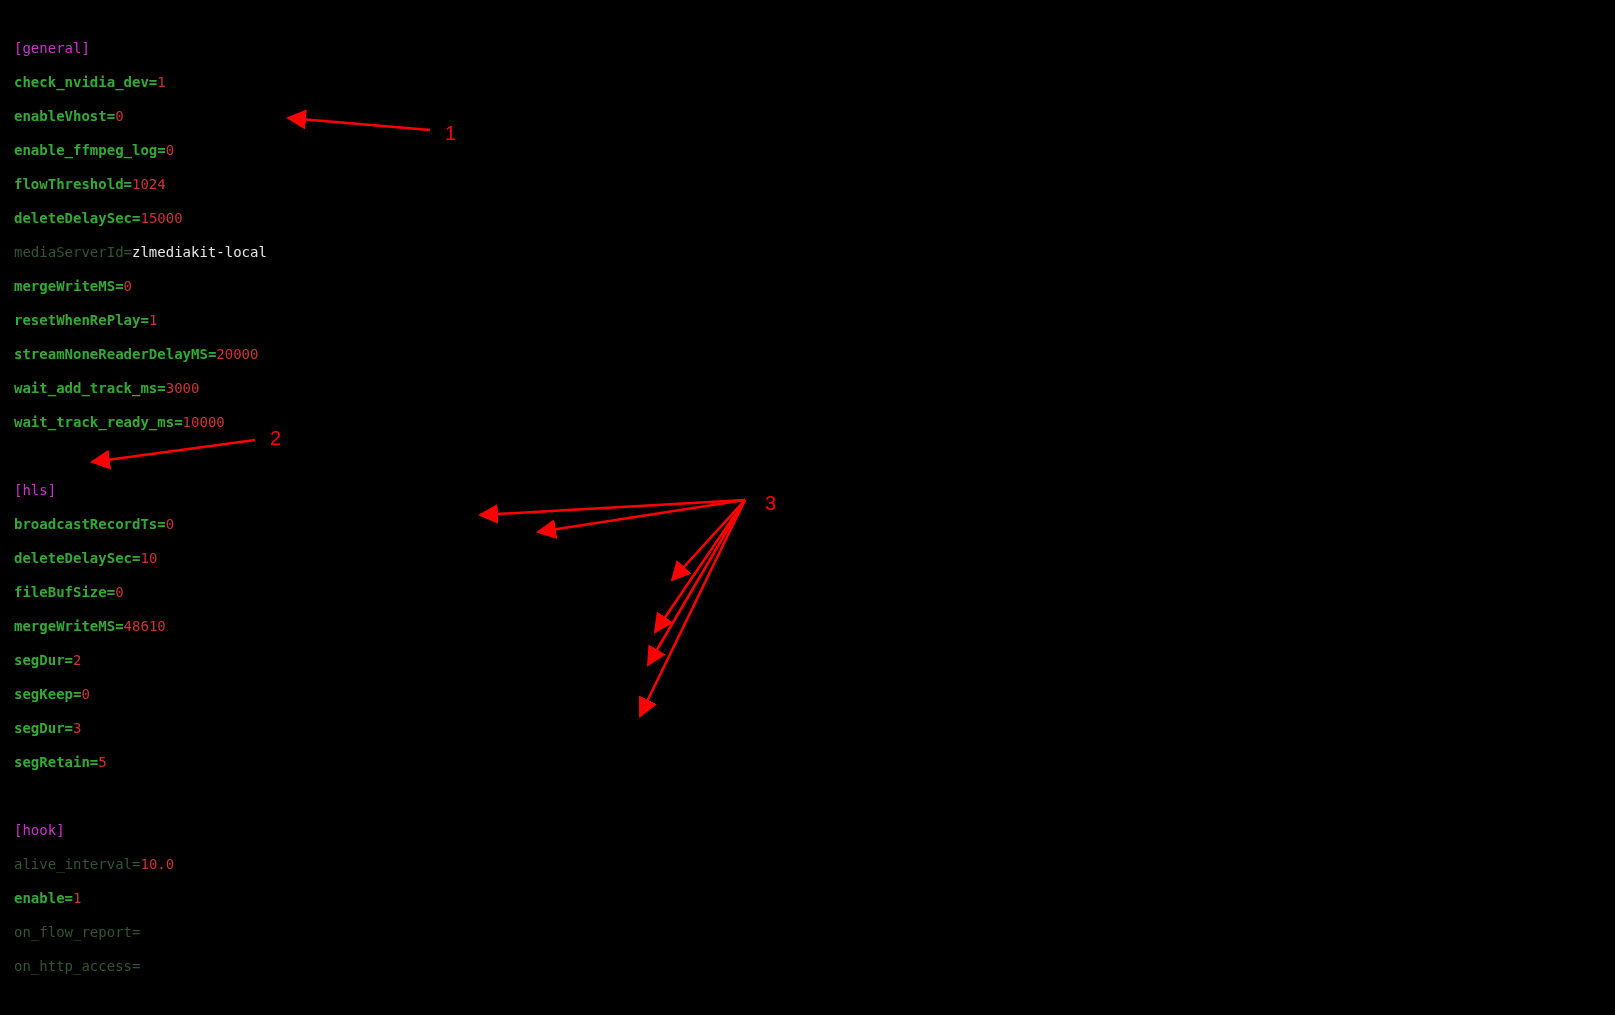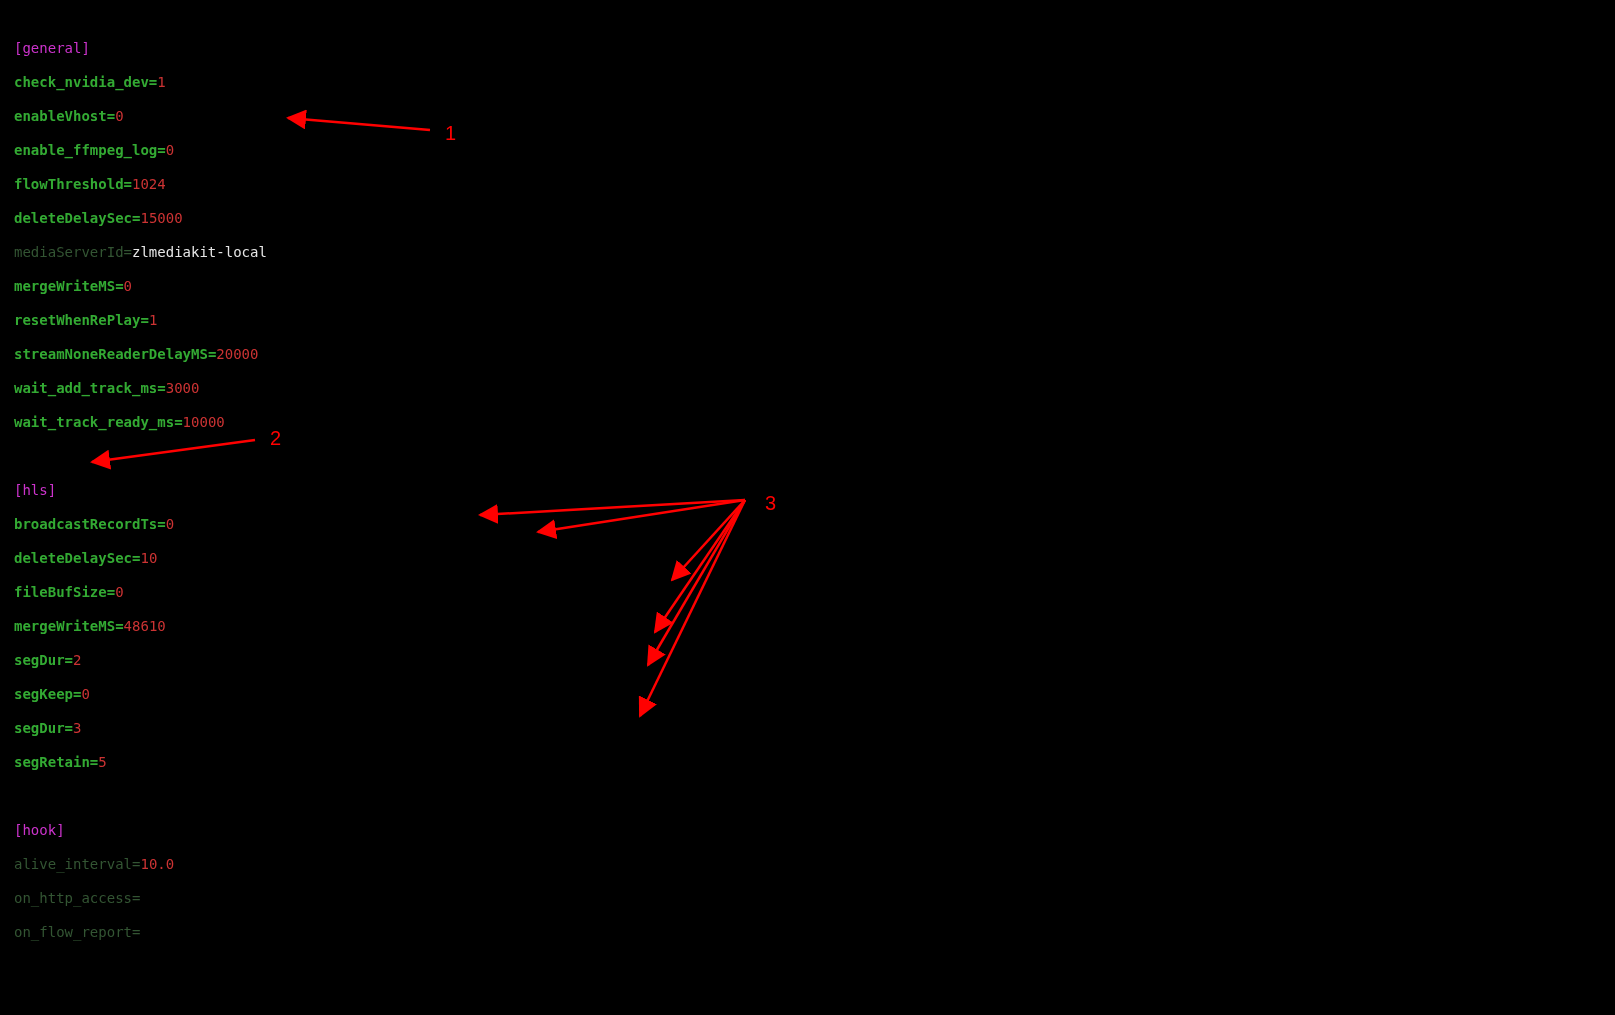--- a/index.html
+++ b/index.html
@@ -61,22 +61,23 @@
 <span class="line"><span class="key">deleteDelaySec</span><span class="key">=</span><span class="num">10</span></span>
 <span class="line"><span class="key">fileBufSize</span><span class="key">=</span><span class="num">0</span></span>
 <span class="line"><span class="key">mergeWriteMS</span><span class="key">=</span><span class="num">48610</span></span>
 <span class="line"><span class="key">segDur</span><span class="key">=</span><span class="num">2</span></span>
 <span class="line"><span class="key">segKeep</span><span class="key">=</span><span class="num">0</span></span>
 <span class="line"><span class="key">segDur</span><span class="key">=</span><span class="num">3</span></span>
 <span class="line"><span class="key">segRetain</span><span class="key">=</span><span class="num">5</span></span>
 <span class="line"> </span>
 <span class="line"><span class="sec">[hook]</span></span>
 <span class="line"><span class="dkey">alive_interval</span><span class="dkey">=</span><span class="num">10.0</span></span>
+<span class="line"><span class="key">enable</span><span class="key">=</span><span class="num">1</span></span>
+<span class="line"><span class="dkey">on_flow_report</span><span class="dkey">=</span></span>
 <span class="line"><span class="dkey">on_http_access</span><span class="dkey">=</span></span>
-<span class="line"><span class="dkey">on_flow_report</span><span class="dkey">=</span></span>
 
 
 
 
 
 
 
 
 
 

